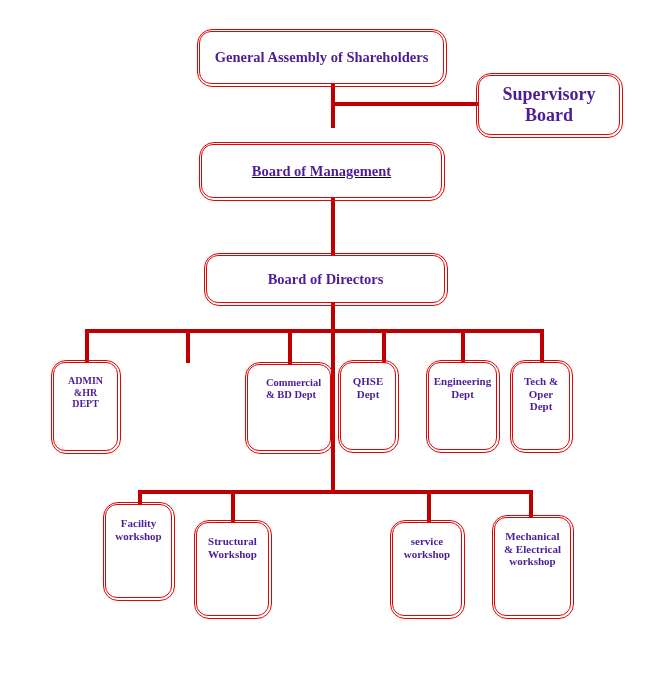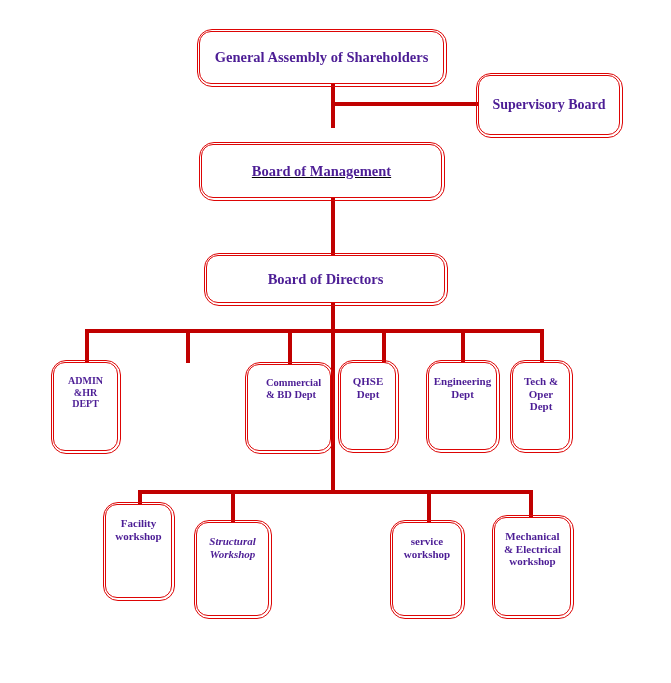--- a/index.html
+++ b/index.html
@@ -54,21 +54,21 @@
 
   
   .node.tier-top {
     display: flex;
     align-items: center;
     justify-content: center;
     text-align: center;
   }
   .node.tier-top .label { font-size: 14.5px; }
 
-  .node.tier-top.small .label { font-size: 14px; }
+  .node.tier-top.small .label { font-size: 18px; }
 
   
   .node.leaf {
     display: flex;
     align-items: flex-start;
     justify-content: center;
     text-align: center;
     padding-top: 12px;
   }
   .node.leaf .label { font-size: 11px; }
@@ -153,21 +153,21 @@
     <span class="label">Tech &amp;
 Oper
 Dept</span>
   </div>
 
   <div class="node leaf" style="left:105px; top:504px; width:67px; height:94px;">
     <span class="label">Facility
 workshop</span>
   </div>
 
-  <div class="node leaf" style="left:196px; top:522px; width:73px; height:94px;font-style:italic;">
+  <div class="node leaf" style="left:196px; top:522px; width:73px; height:94px;">
     <span class="label">Structural
 Workshop</span>
   </div>
 
   <div class="node leaf" style="left:392px; top:522px; width:70px; height:94px;">
     <span class="label">service
 workshop</span>
   </div>
 
   <div class="node leaf" style="left:494px; top:517px; width:77px; height:99px;">

